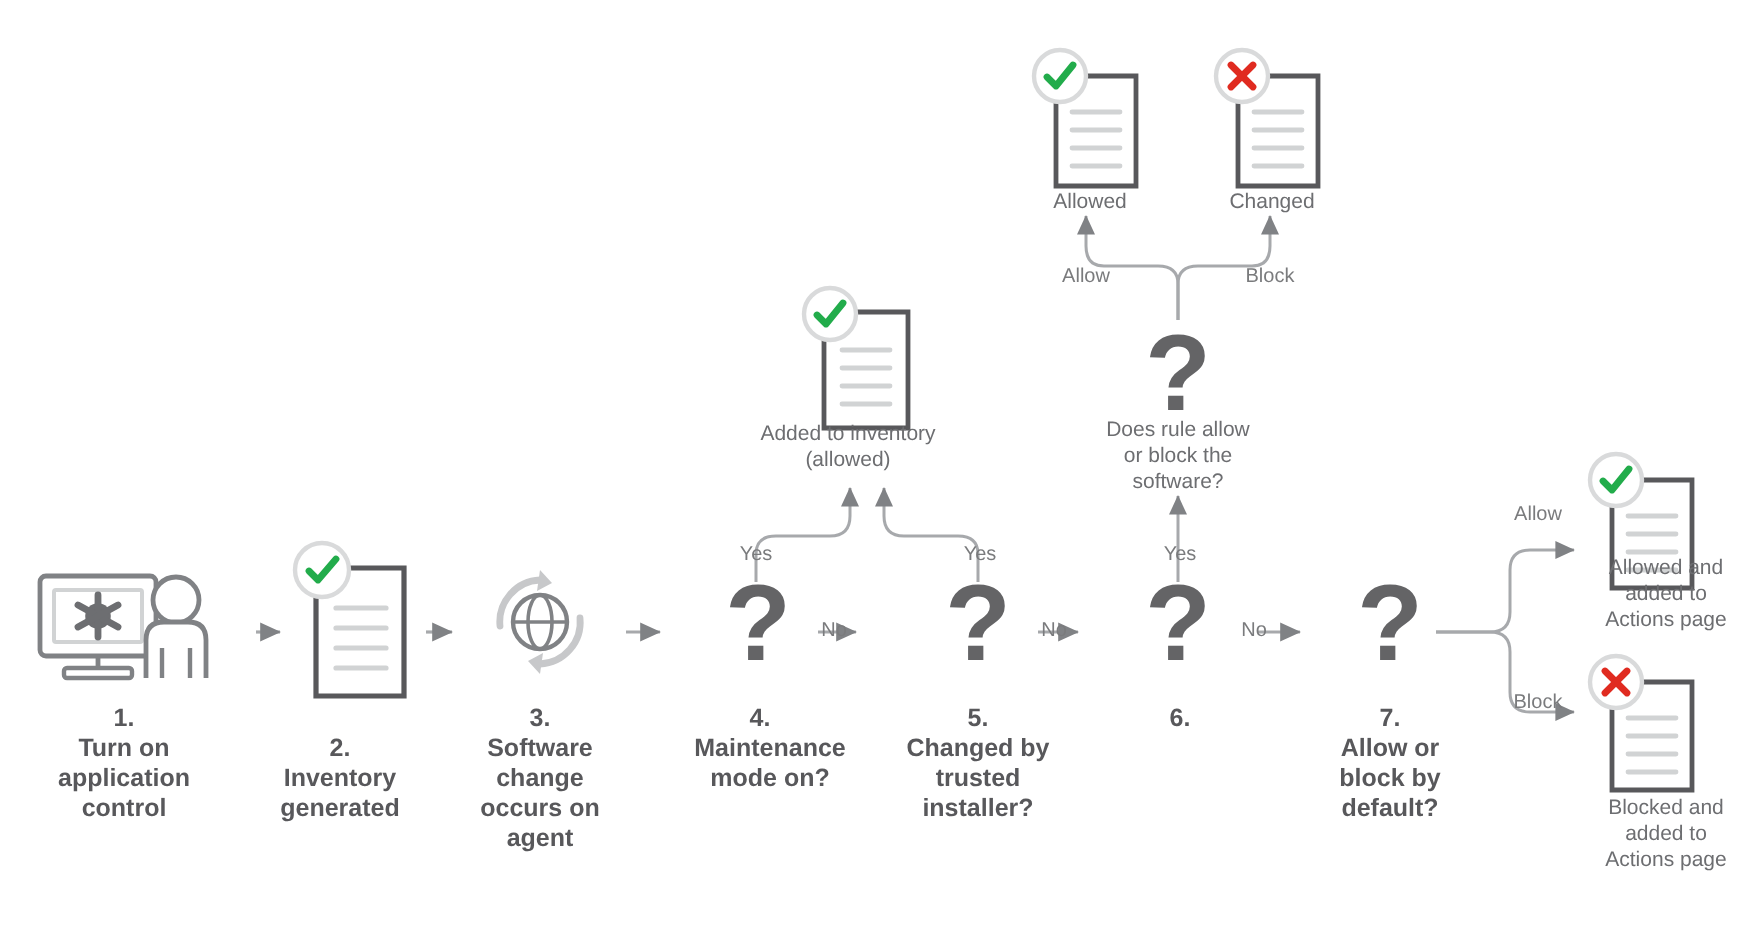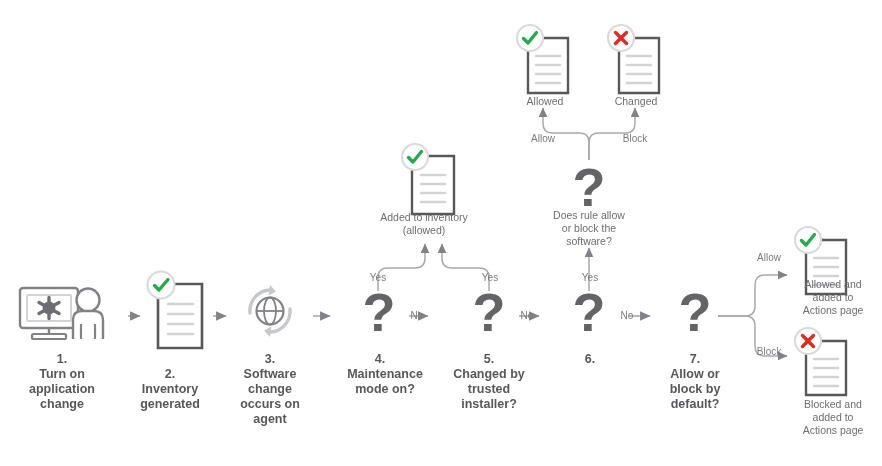--- a/index.html
+++ b/index.html
@@ -216,21 +216,21 @@
 
   <div class="qmark" style="left:356px; top:285px; width:46px;">?</div>
   <div class="qmark" style="left:466px; top:285px; width:46px;">?</div>
   <div class="qmark" style="left:566px; top:285px; width:46px;">?</div>
   <div class="qmark" style="left:672px; top:285px; width:46px;">?</div>
   <div class="qmark" style="left:566px; top:160px; width:46px;">?</div>
 
   <div class="node-label" style="left:12px; top:352px; width:100px;">1.</div>
   <div class="node-label" style="left:12px; top:367px; width:100px;">Turn on
 application
-change</div>
+control</div>
 
   <div class="node-label" style="left:120px; top:367px; width:100px;">2.</div>
   <div class="node-label" style="left:120px; top:382px; width:100px;">Inventory
 generated</div>
 
   <div class="node-label" style="left:220px; top:352px; width:100px;">3.</div>
   <div class="node-label" style="left:220px; top:367px; width:100px;">Software
 change
 occurs on
 agent</div>

